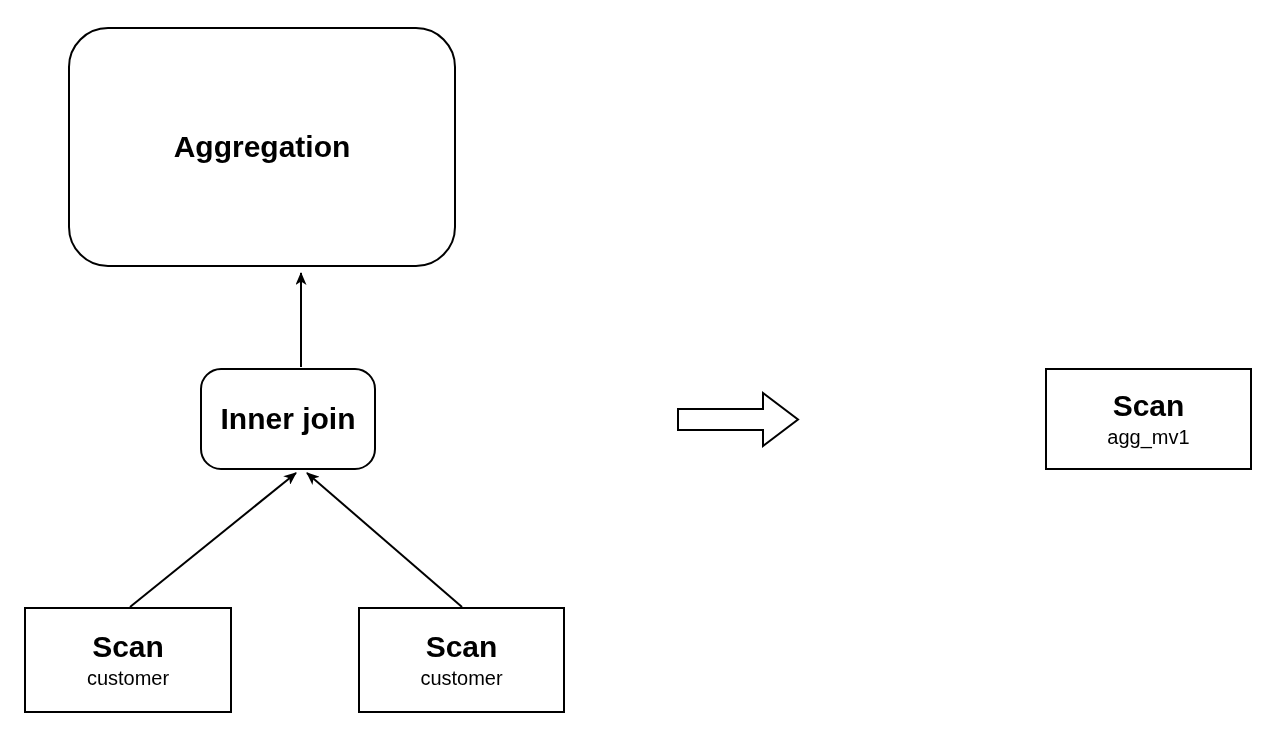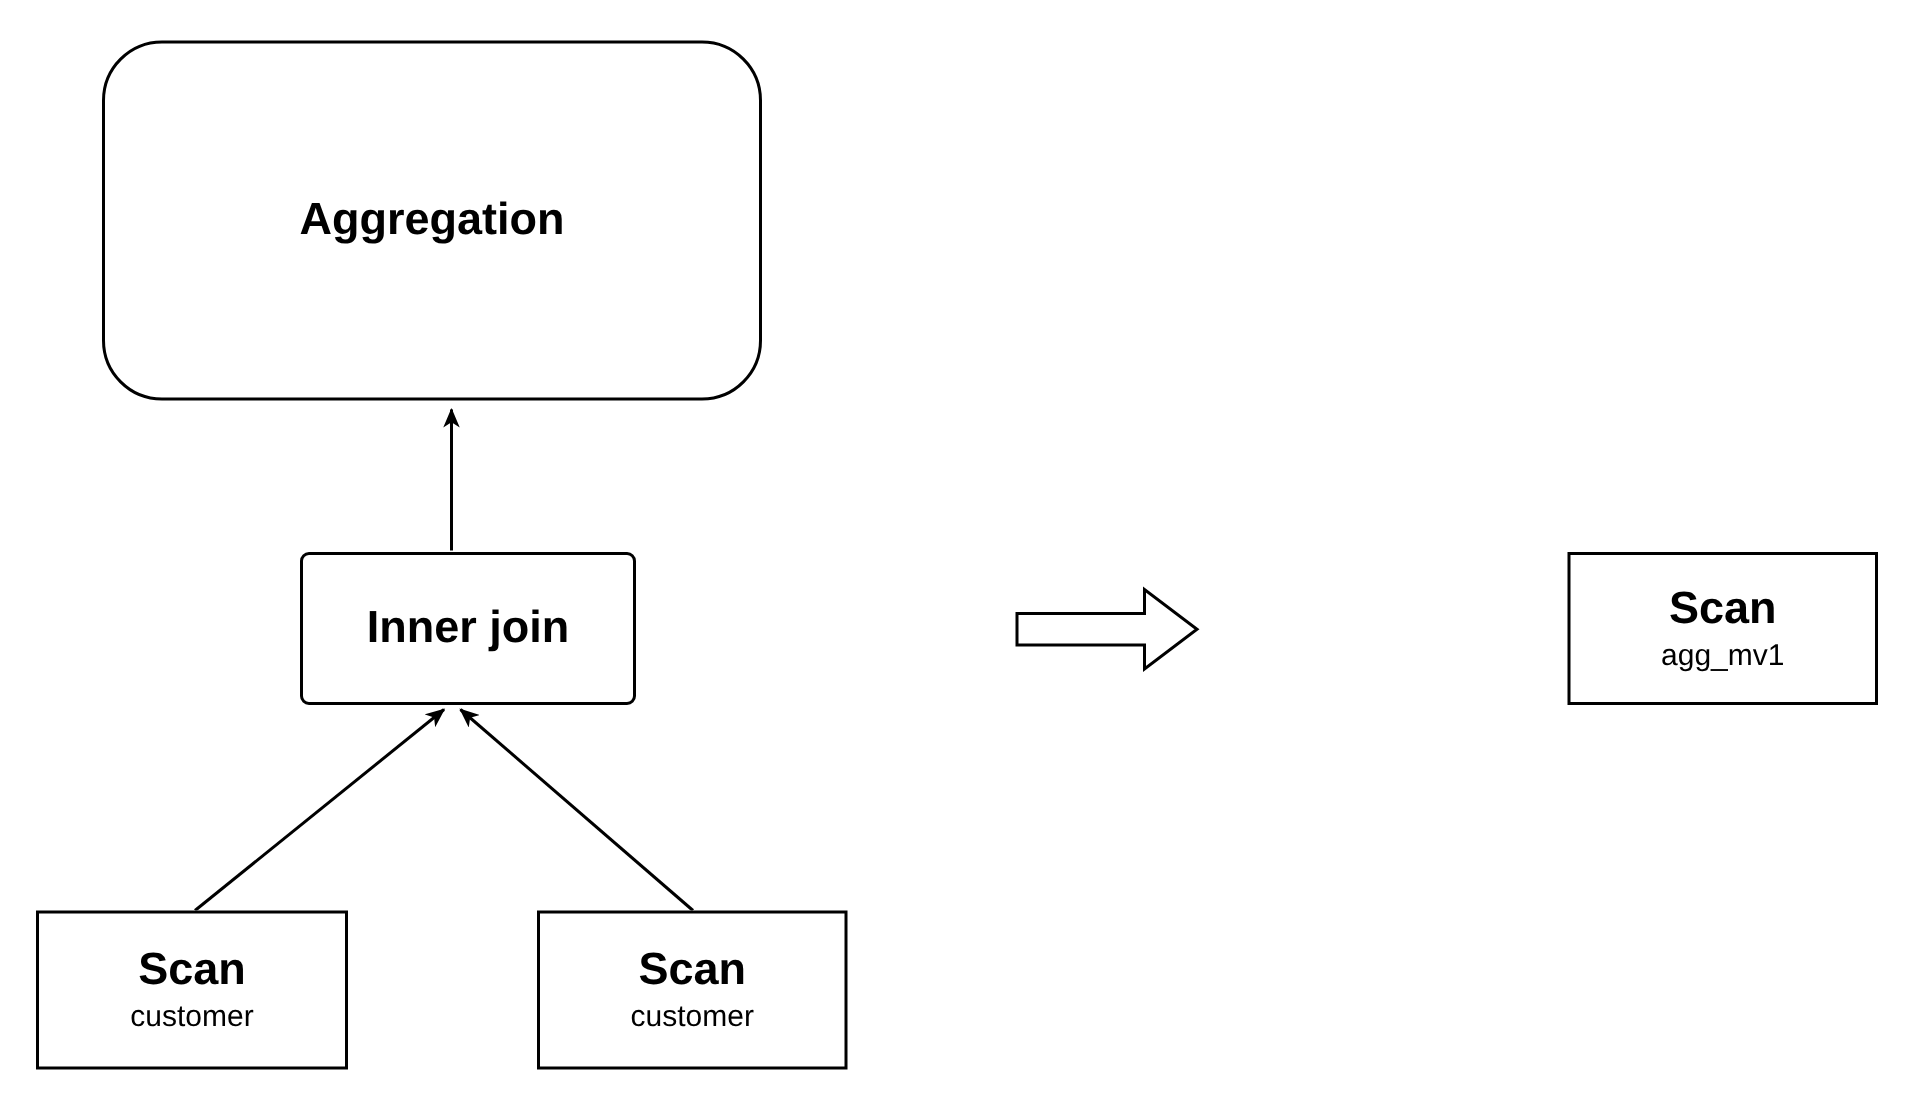--- a/index.html
+++ b/index.html
@@ -40,27 +40,27 @@
     line-height: 36px;
     white-space: nowrap;
   }
   .node-sub {
     font-size: 20px;
     line-height: 26px;
     white-space: nowrap;
   }
   .node-aggregation {
     left: 68px; top: 27px;
-    width: 440px; height: 240px;
+    width: 388px; height: 240px;
     border-radius: 40px;
   }
   .node-inner-join {
     left: 200px; top: 368px;
-    width: 224px; height: 102px;
-    border-radius: 6px;
+    width: 176px; height: 102px;
+    border-radius: 21px;
   }
   .node-scan-lineorder {
     left: 24px; top: 607px;
     width: 208px; height: 106px;
   }
   .node-scan-customer {
     left: 358px; top: 607px;
     width: 207px; height: 106px;
   }
   .node-scan-agg-mv1 {

